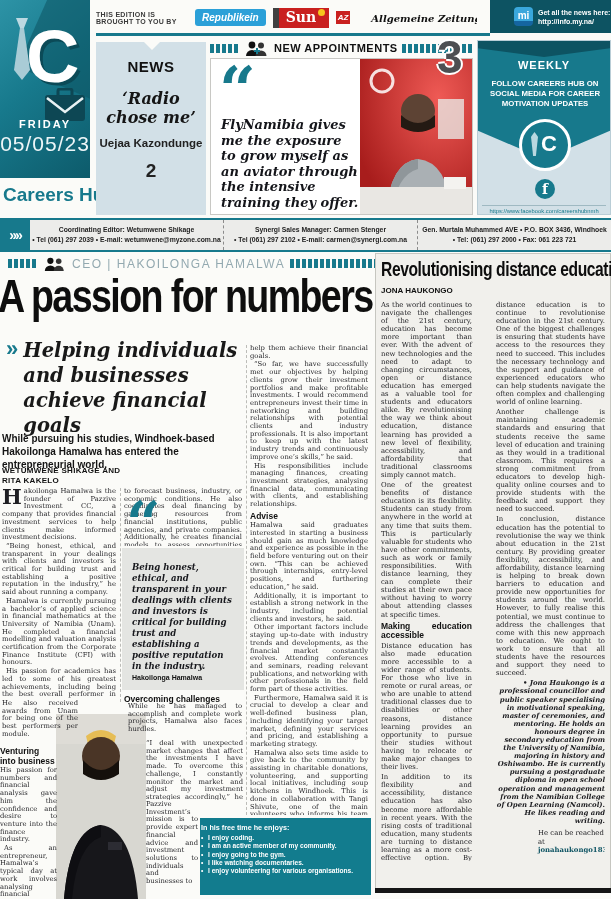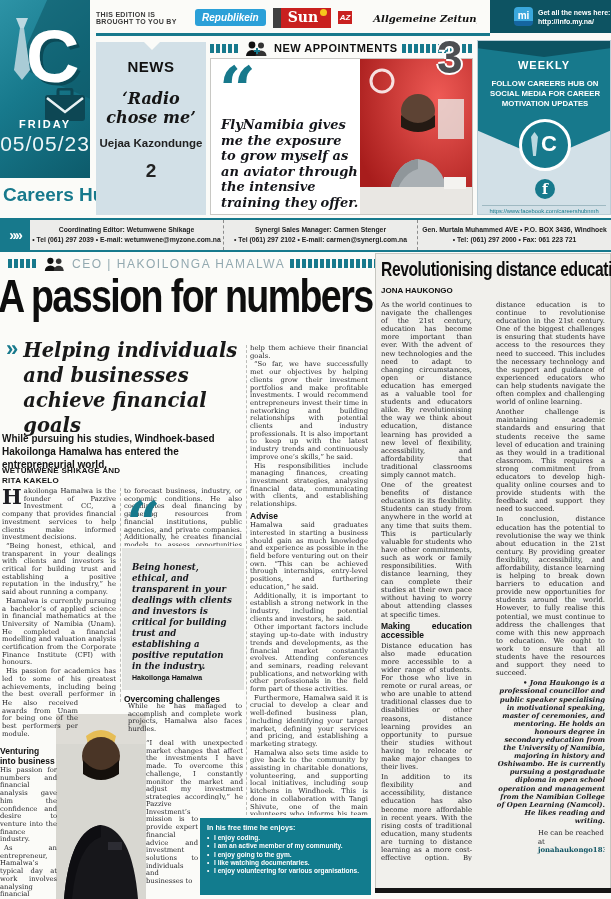--- a/index.html
+++ b/index.html
@@ -13,21 +13,21 @@
   .lb-c{position:absolute;left:26px;top:22px;font-size:74px;font-weight:bold;color:#fff;line-height:70px;text-shadow:3px 3px 0 #0b4a57;}
   .lb-tie{position:absolute;left:8px;top:18px;}
   .lb-case{position:absolute;left:44px;top:88px;}
   .lb-friday{position:absolute;left:0;top:118px;width:90px;text-align:center;color:#fff;font-weight:bold;font-size:11px;letter-spacing:2px;}
   .lb-date{position:absolute;left:0;top:132px;width:90px;text-align:center;color:#eef6f8;font-size:21px;letter-spacing:1px;font-family:"Liberation Sans",sans-serif;}
   .brand{left:3px;top:184px;width:140px;font-size:19px;font-weight:bold;color:#17798c;}
 
   .topstrip{left:96px;top:2px;width:392px;height:31px;display:flex;align-items:center;gap:7px;}
   .broughtby{font-size:7px;font-weight:bold;color:#3b3b3b;width:92px;letter-spacing:.3px;}
   .logo-rep{background:#2ba0d8;color:#fff;font-weight:bold;font-style:italic;font-size:10px;padding:3px 7px;border-radius:3px;}
-  .logo-sun{position:relative;background:#c9201f;color:#fff;width:50px;height:20px;border-left:8px solid #404040;}
+  .logo-sun{position:relative;background:#c9201f;color:#fff;width:50px;height:20px;border-left:6px solid #404040;}
   .logo-sun .sun-word{position:absolute;left:7px;top:1px;font-family:"DejaVu Serif",serif;font-weight:bold;font-size:14px;}
   .logo-sun .sun-dot{position:absolute;right:4px;top:1px;width:7px;height:7px;border-radius:50%;background:#f6c61c;}
   .logo-az{display:flex;align-items:flex-end;gap:21px;font-style:italic;}
   .az-sq{background:#c9201f;color:#fff;font-weight:bold;font-size:8px;padding:2px 2px;}
   .az-name{font-family:"DejaVu Serif",serif;font-weight:bold;font-size:10px;color:#111;}
   .mi-block{left:490px;top:0;width:121px;height:33px;background:#0d5362;display:flex;align-items:center;gap:5px;padding-left:24px;box-sizing:border-box;}
   .mi-chev{left:477px;top:0;width:0;height:0;border-top:17px solid transparent;border-bottom:16px solid transparent;border-left:13px solid #fbfbf8;z-index:3;}
   .mi-logo{width:19px;height:19px;background:linear-gradient(#3aa7dc 75%,#1565a0 75%);border-radius:4px;color:#fff;font-weight:bold;font-size:10px;text-align:center;line-height:17px;}
   .mi-txt{color:#fff;font-size:7px;font-weight:bold;line-height:9px;}
   .mi-txt .url{color:#fff;}
@@ -97,21 +97,21 @@
   .pq-glyph{left:126px;top:496px;color:#17798c;font-family:"DejaVu Serif",serif;font-weight:bold;font-size:60px;line-height:54px;z-index:3;}
   .pullquote{left:122px;top:548px;width:122px;height:142px;background:#e4e5e2;box-sizing:border-box;padding:14px 8px 13px 10px;z-index:2;}
   .pq-text{font-family:"DejaVu Serif",serif;font-weight:bold;font-style:italic;font-size:8.6px;line-height:11px;color:#17181d;}
   .pq-attr{font-size:7px;font-weight:bold;margin-top:2px;color:#111;}
   .h-over{left:124px;top:692px;width:120px;}
   .col2p2{left:128px;top:703px;width:114px;height:36px;overflow:hidden;}
   .col2p3{left:146px;top:740px;width:97px;height:60px;overflow:hidden;}
   .col2b{left:146px;top:801px;width:52px;height:97px;overflow:hidden;}
   .col3{left:250px;top:345px;width:118px;height:470px;overflow:hidden;}
 
-  .freetime{left:200px;top:818px;width:171px;height:77px;background:#127c8e;box-sizing:border-box;padding:5px 7px;z-index:3;}
+  .freetime{left:200px;top:818px;width:171px;height:77px;background:#127c8e;box-sizing:border-box;padding:5px 1px;z-index:3;}
   .ft-title{color:#fff;font-weight:bold;font-size:7.2px;margin-bottom:2px;}
   .freetime ul{margin:0;padding:0;list-style:none;}
   .freetime li{color:#fff;font-weight:bold;font-size:6.6px;line-height:8.3px;padding-left:7px;position:relative;}
   .freetime li:before{content:"•";position:absolute;left:0;}
 
   .vsep1{left:120px;top:488px;width:0;height:214px;border-left:1px dashed #bcbcb8;}
   .vsep2{left:246px;top:345px;width:0;height:470px;border-left:1px dashed #bcbcb8;}
 
   .photo1{left:56px;top:714px;width:90px;height:185px;z-index:1;}
 

